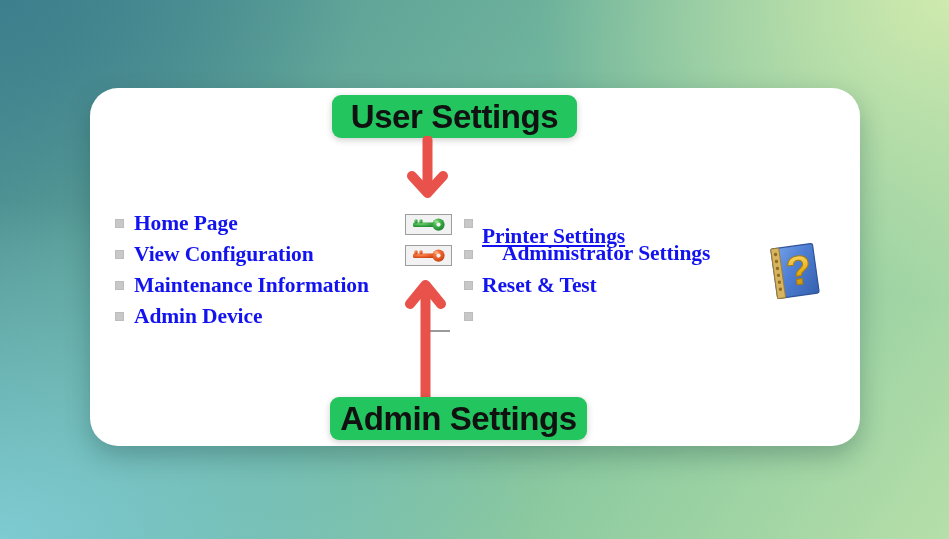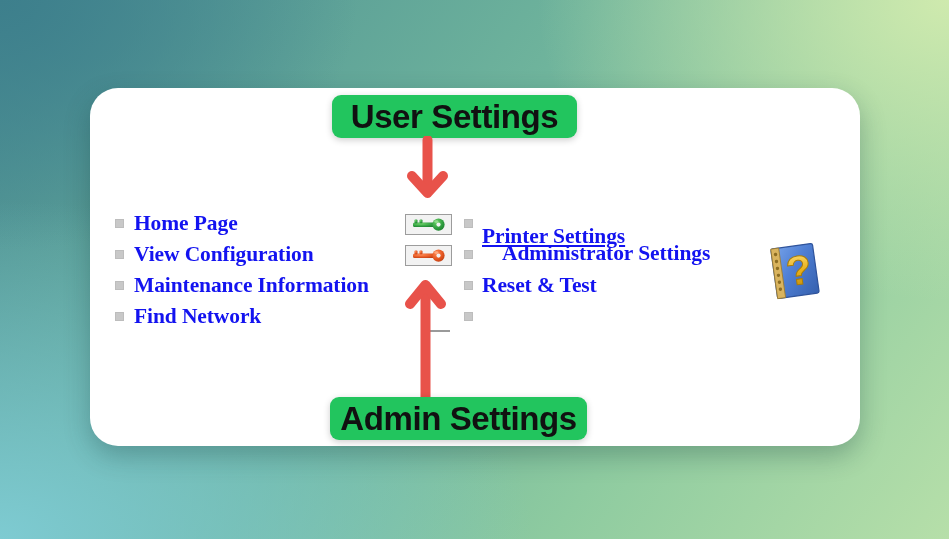--- a/index.html
+++ b/index.html
@@ -146,21 +146,21 @@
   <div class="bullet" style="left:25px; top:131px;"></div>
   <a class="menu-link" style="left:44px; top:123px;">Home Page</a>
 
   <div class="bullet" style="left:25px; top:162px;"></div>
   <a class="menu-link" style="left:44px; top:154px;">View Configuration</a>
 
   <div class="bullet" style="left:25px; top:193px;"></div>
   <a class="menu-link" style="left:44px; top:185px;text-align:right;">Maintenance Information</a>
 
   <div class="bullet" style="left:25px; top:224px;"></div>
-  <a class="menu-link" style="left:44px; top:216px;">Find Network</a>
+  <a class="menu-link" style="left:44px; top:216px;">Admin Device</a>
 
   <div class="key-box" style="left:315px; top:126px;">
     <svg width="36" height="15" viewBox="0 0 36 15">
       <defs>
         <radialGradient id="gk" cx="0.35" cy="0.3" r="0.85">
           <stop offset="0%" stop-color="#6ed268"></stop>
           <stop offset="60%" stop-color="#2e9c3f"></stop>
           <stop offset="100%" stop-color="#1d7a2c"></stop>
         </radialGradient>
       </defs>

